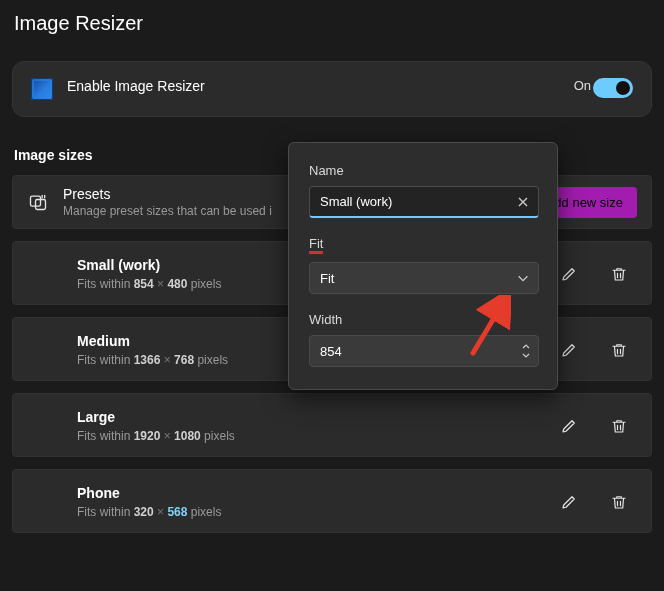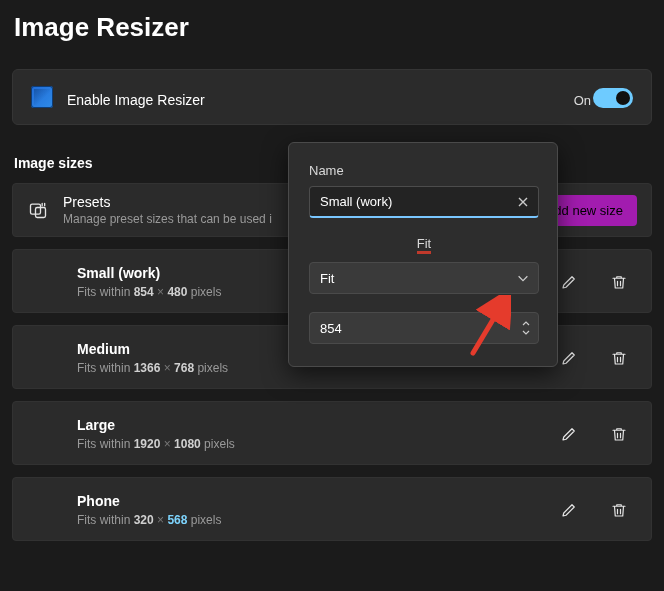--- a/index.html
+++ b/index.html
@@ -4,33 +4,33 @@
 <style>
   * { box-sizing: border-box; margin: 0; padding: 0; font-family: "Segoe UI", Arial, sans-serif; }
   body {
     width: 664px; height: 591px;
     background: #1b1b1b;
     color: #fff;
     overflow: hidden;
     position: relative;
   }
   .page-title {
-    font-size: 26px;
-    font-weight: 700;
+    font-size: 20px;
+    font-weight: 400;
     padding: 12px 14px 0 14px;
   }
   .content { padding: 0 12px; }
 
   .card {
     background: #2b2b2b;
     border: 1px solid #353535;
-    border-radius: 6px;
+    border-radius: 12px;
     margin-top: 26px;
     display: flex;
-    align-items: flex-end;
+    align-items: flex-start;
     padding: 16px 18px;
   }
   .enable-card .app-icon {
     width: 22px; height: 22px; margin-right: 14px;
     background: linear-gradient(135deg,#206bd8 0%,#2f8be7 100%);
     border-radius: 3px;
     box-shadow: 0 0 0 1px #0d3d78 inset;
     position: relative;
   }
   .enable-card .app-icon::after{
@@ -116,21 +116,21 @@
     display:flex;align-items:center;justify-content:center;
     cursor:pointer;color:#ccc;border:none;background:transparent;font-size:14px;
   }
   .select{
     width:100%;height:32px;background:#3a3a3a;
     border:1px solid #4a4a4a;border-radius:4px;
     color:#fff;padding:0 28px 0 10px;font-size:13px;
     display:flex;align-items:center;position:relative;cursor:pointer;
   }
   .select .chev{position:absolute;right:8px;top:8px;}
-  .field-group{margin-top:18px;text-align:center;}
+  .field-group{margin-top:18px;}
   .row2{display:flex;gap:12px;}
   .row2 .col{flex:1;}
   .spin{
     width:100%;height:32px;background:#3a3a3a;border:1px solid #4a4a4a;
     border-radius:4px;color:#fff;padding:0 24px 0 10px;font-size:13px;
     display:flex;align-items:center;position:relative;
   }
   .spin .updown{position:absolute;right:6px;top:6px;}
   svg{display:block;}
   
@@ -264,20 +264,21 @@
       <span class="chev">
         <svg width="14" height="14" viewBox="0 0 16 16" fill="none" stroke="#ccc" stroke-width="1.4">
             <path d="M3 6l5 5 5-5"></path>
           </svg>
       </span>
     </div>
   </div>
 
   <div class="field-group row2">
     <div class="col">
+      <label class="lbl">Width</label>
       <div class="spin">
         <span>854</span>
         <span class="updown">
           <svg width="12" height="18" viewBox="0 0 12 18" fill="none" stroke="#ccc" stroke-width="1.2">
               <path d="M3 6l3-3 3 3M3 12l3 3 3-3"></path>
             </svg>
         </span>
       </div>
     </div>
   </div>

